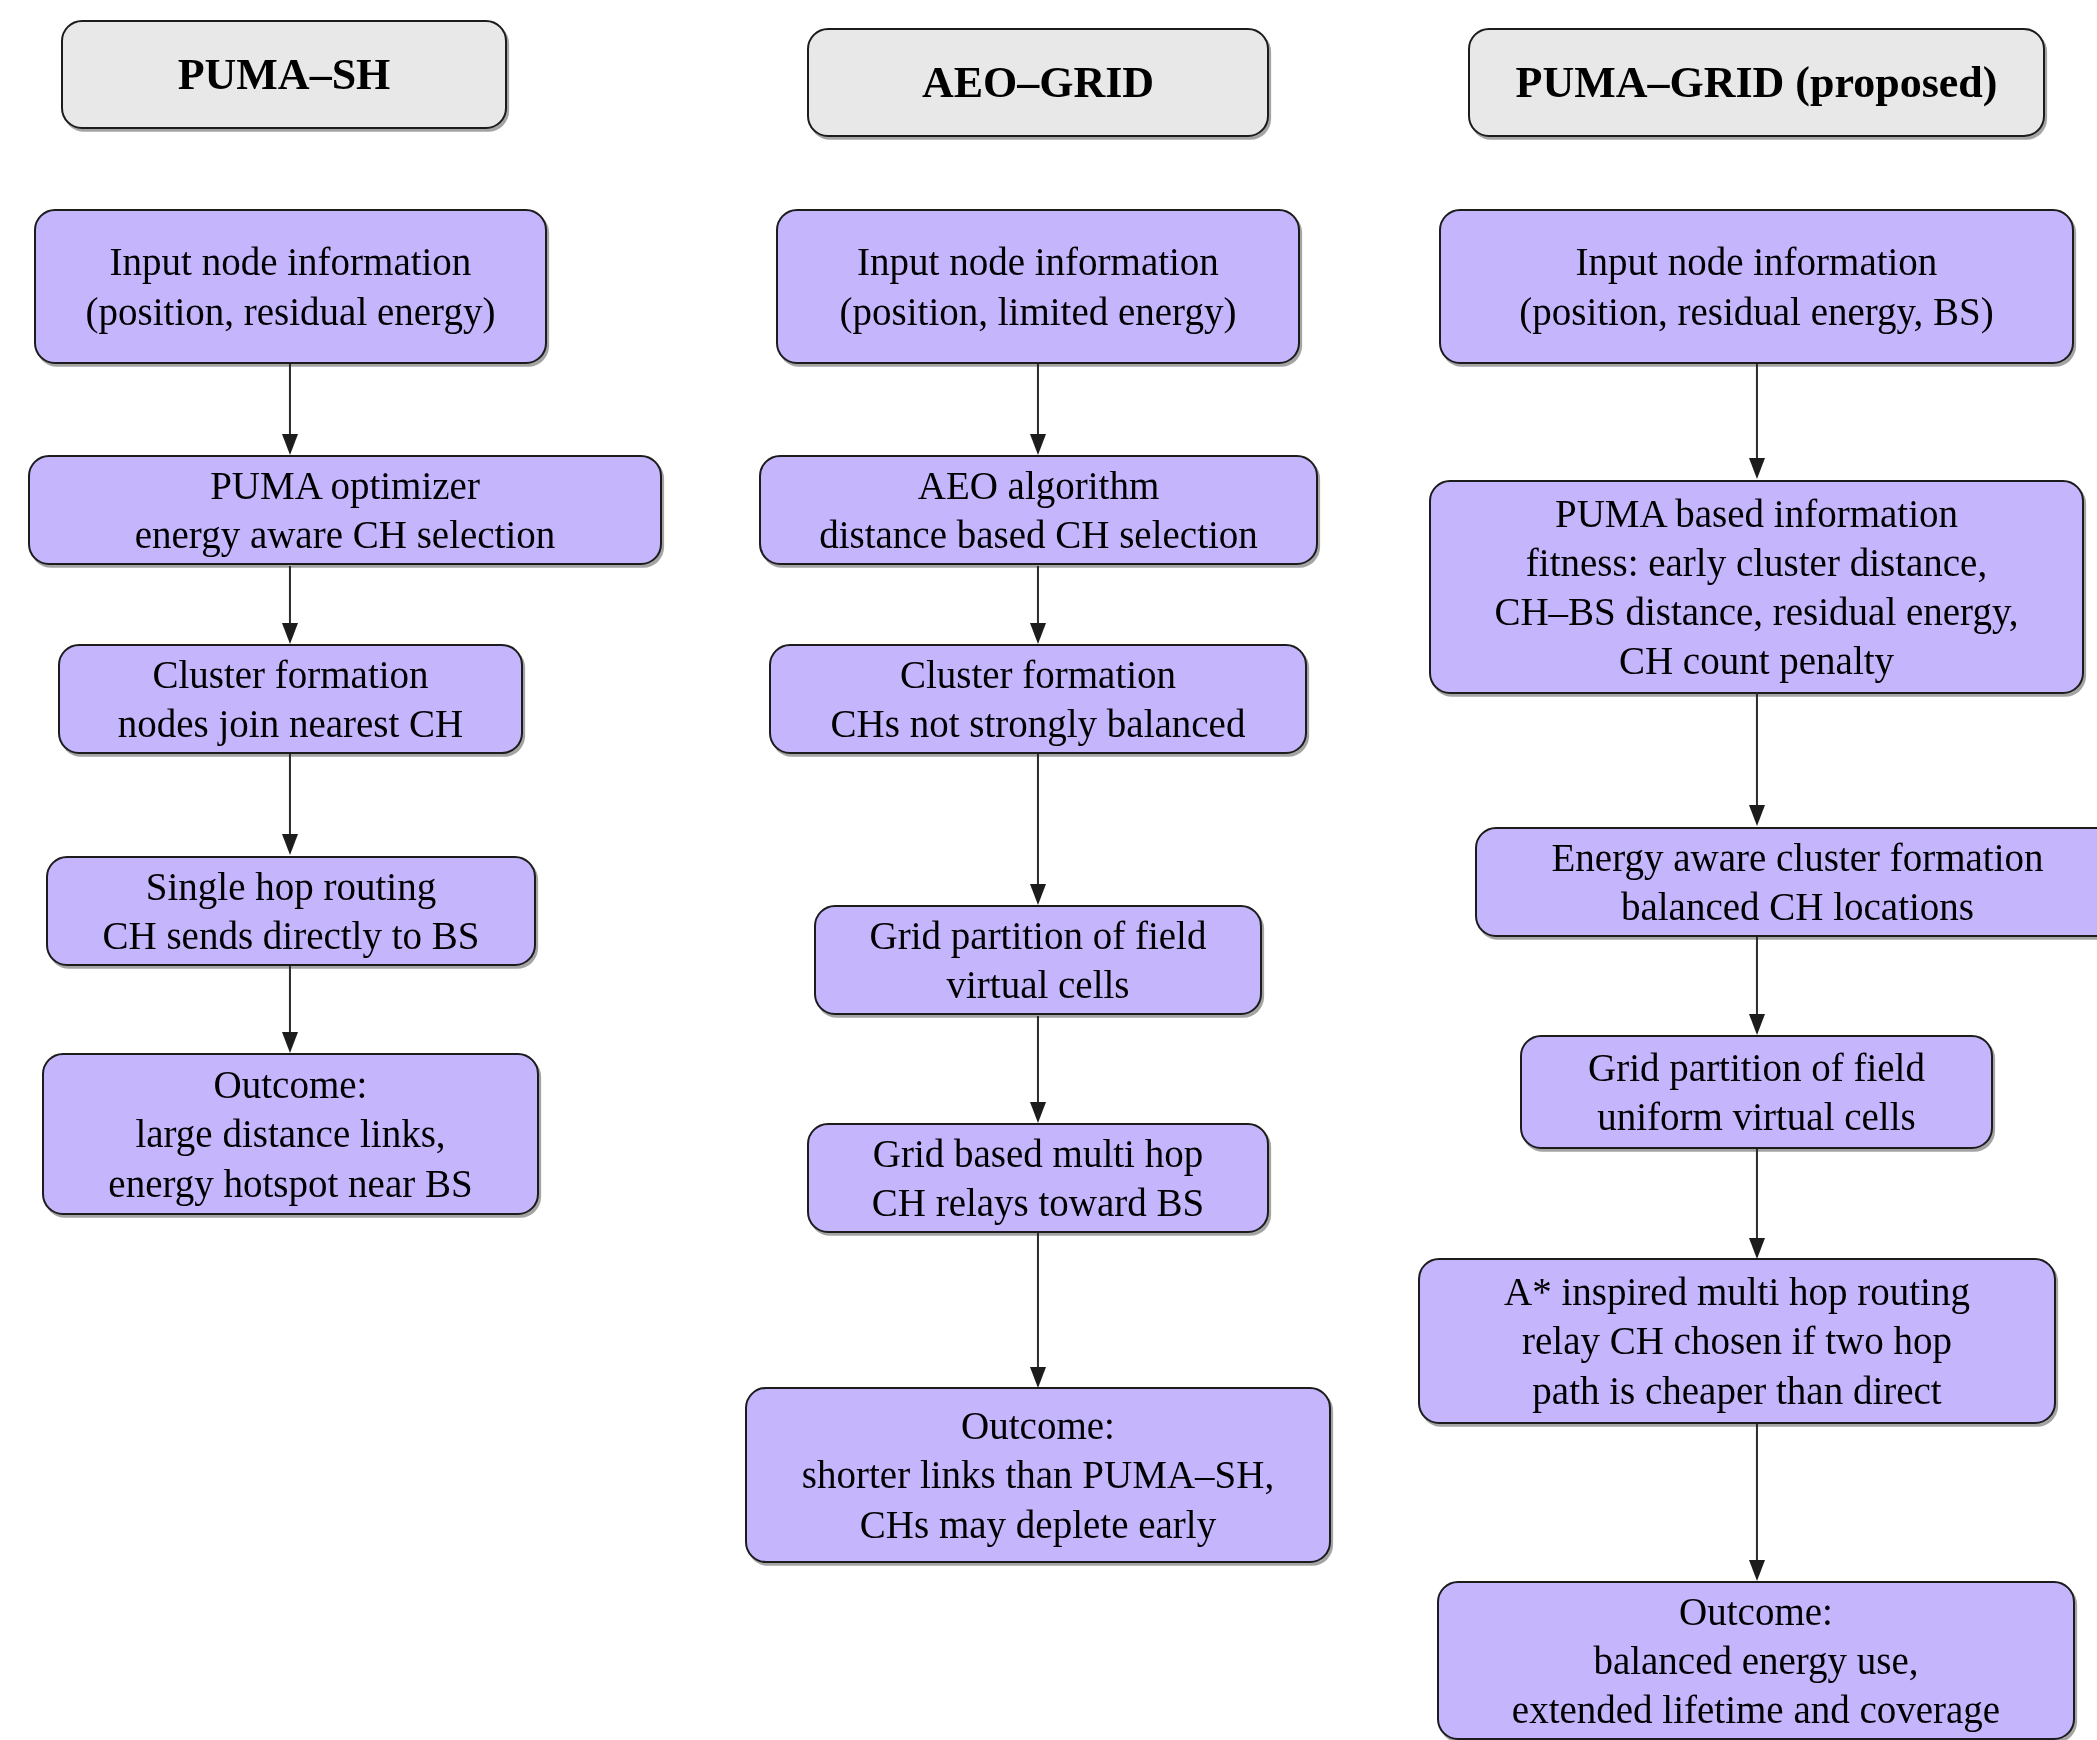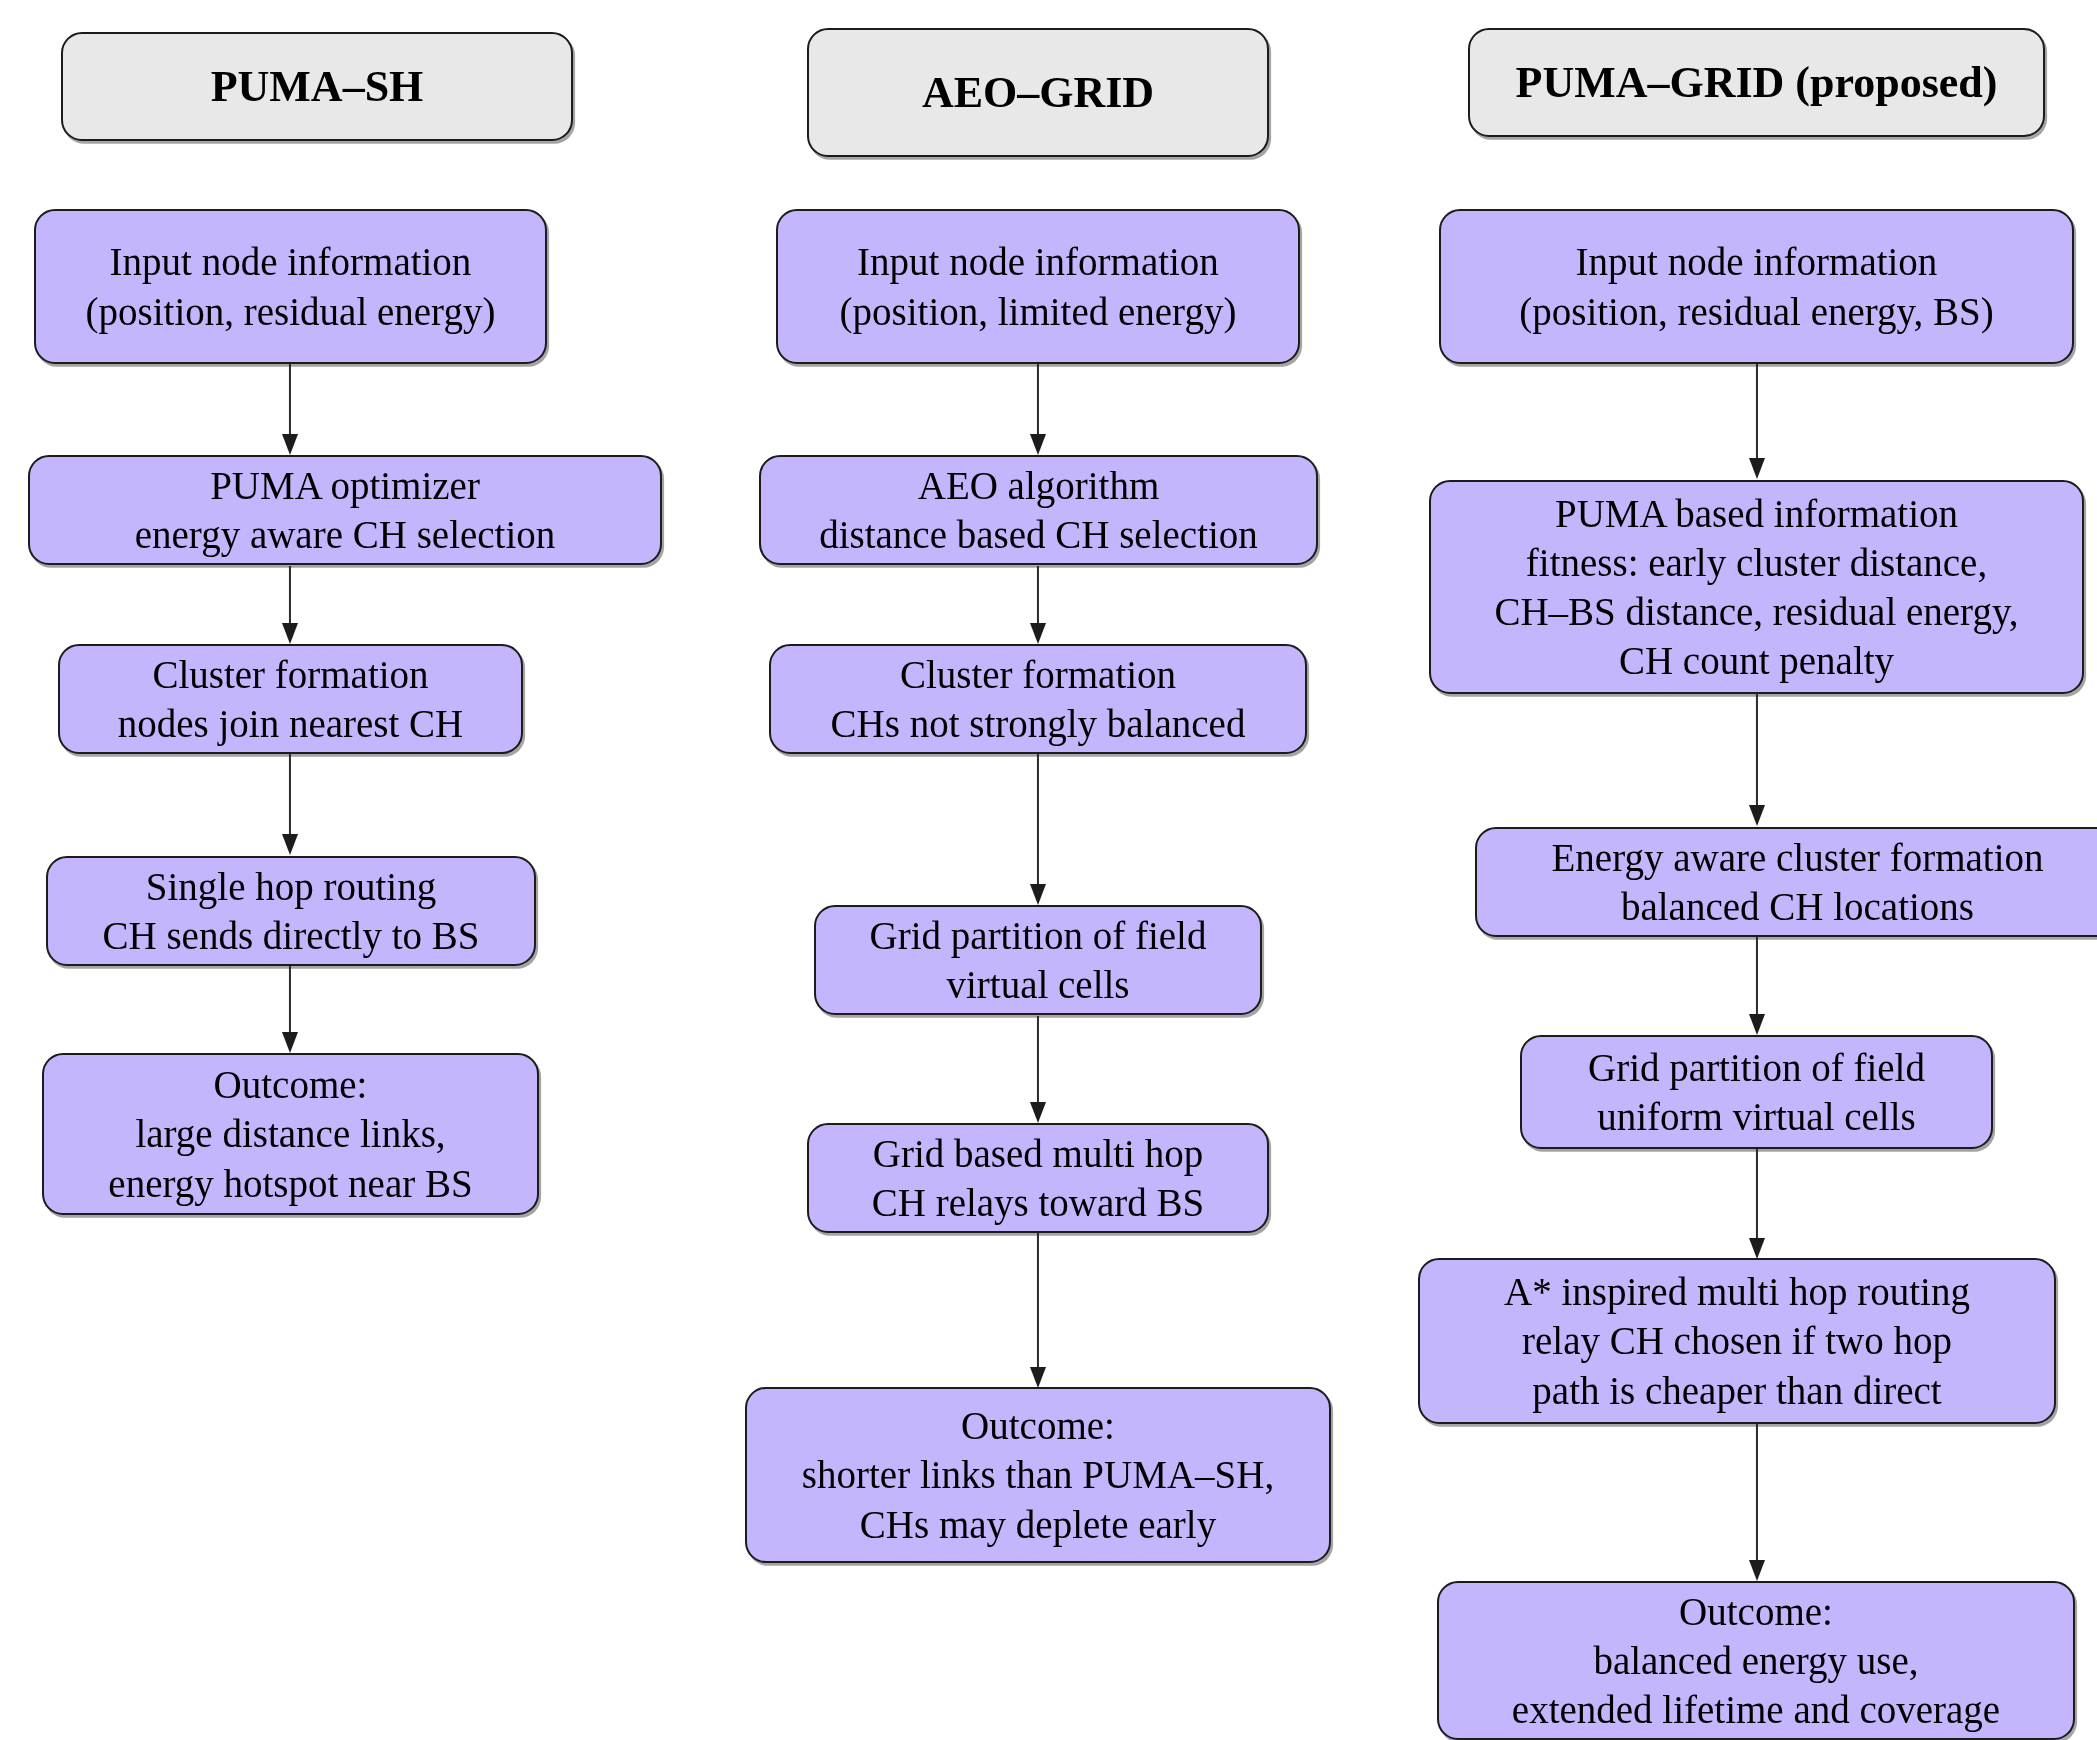--- a/index.html
+++ b/index.html
@@ -57,21 +57,21 @@
     border-left: 8.3px solid transparent;
     border-right: 8.3px solid transparent;
     border-top: 21px solid #1c1c1c;
   }
 </style>
 </head>
 <body>
 
 <div id="stage">
 
-  <div class="box hdr" style="left:61px; top:32px; width:512px; height:109px;">
+  <div class="box hdr" style="left:61px; top:20px; width:446px; height:109px;">
     <div class="ln">PUMA–SH</div>
   </div>
 
   <div class="box" style="left:34px; top:209px; width:513px; height:155px;">
     <div class="ln">Input node information</div>
     <div class="ln">(position, residual energy)</div>
   </div>
 
   <div class="box" style="left:28px; top:455px; width:634px; height:110px;">
     <div class="ln">PUMA optimizer</div>
@@ -92,21 +92,21 @@
     <div class="ln">Outcome:</div>
     <div class="ln">large distance links,</div>
     <div class="ln">energy hotspot near BS</div>
   </div>
 
   <div class="arrow" style="left:279px; top:364px; height:91px;"></div>
   <div class="arrow" style="left:279px; top:566px; height:78px;"></div>
   <div class="arrow" style="left:279px; top:754px; height:101px;"></div>
   <div class="arrow" style="left:279px; top:966px; height:87px;"></div>
 
-  <div class="box hdr" style="left:807px; top:28px; width:462px; height:129px;">
+  <div class="box hdr" style="left:807px; top:28px; width:462px; height:109px;">
     <div class="ln">AEO–GRID</div>
   </div>
 
   <div class="box" style="left:776px; top:209px; width:524px; height:155px;">
     <div class="ln">Input node information</div>
     <div class="ln">(position, limited energy)</div>
   </div>
 
   <div class="box" style="left:759px; top:455px; width:559px; height:110px;">
     <div class="ln">AEO algorithm</div>

